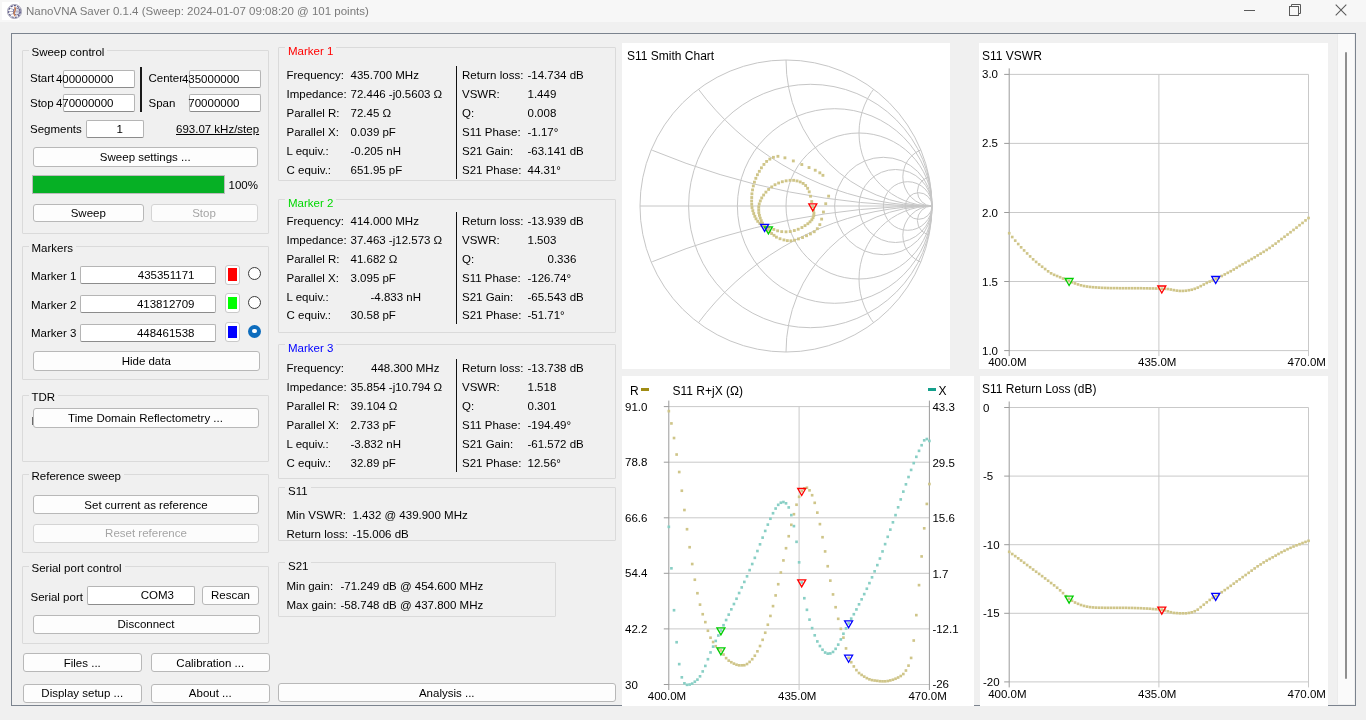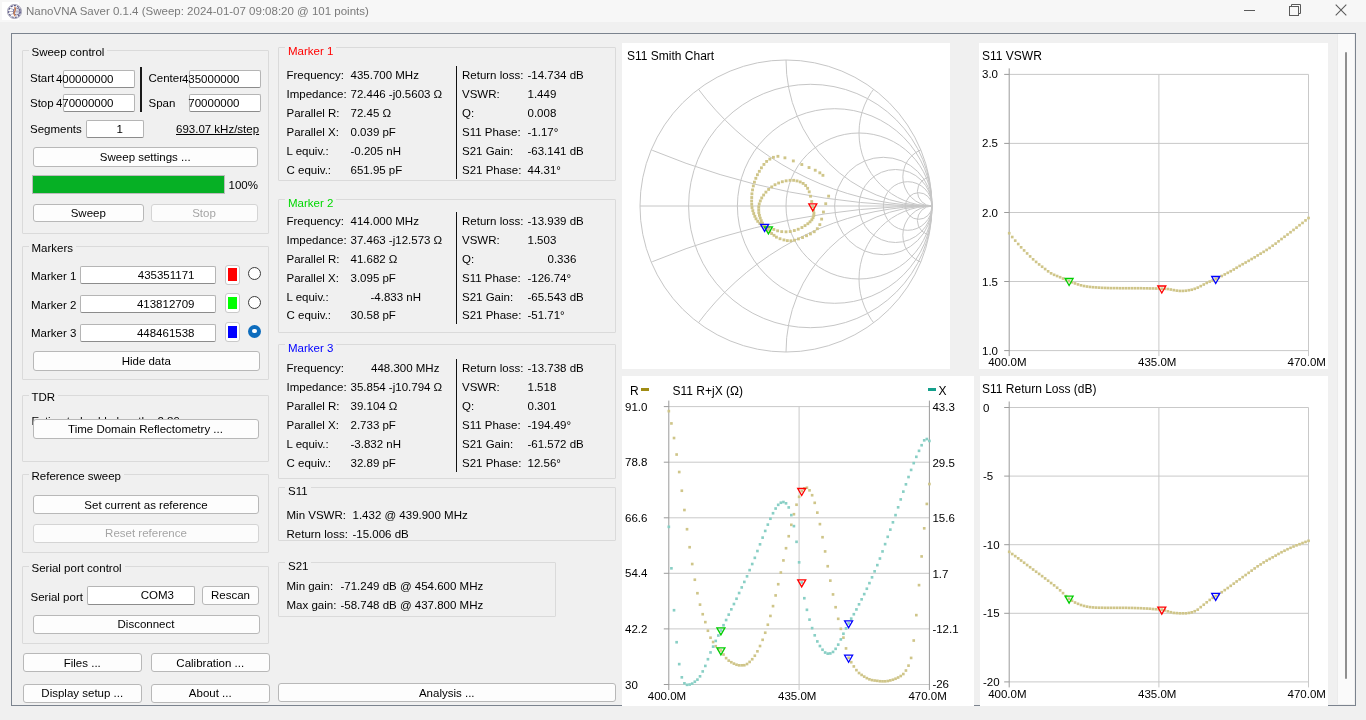--- a/index.html
+++ b/index.html
@@ -76,21 +76,21 @@
 <div class="abs" style="left:227.5px;top:325.5px;width:9px;height:12.7px;background:#0000ff"></div>
 <div class="abs" style="left:248px;top:267px;width:13px;height:13px;border:1.4px solid #3c3c3c;border-radius:50%;background:#fff"></div>
 <div class="abs" style="left:248px;top:295.7px;width:13px;height:13px;border:1.4px solid #3c3c3c;border-radius:50%;background:#fff"></div>
 <div class="abs" style="left:248px;top:324.5px;width:13px;height:13px;border-radius:50%;background:#0d6cbd"></div>
 <div class="abs" style="left:252.2px;top:328.7px;width:4.6px;height:4.6px;border-radius:50%;background:#fff"></div>
 <div class="btn" style="left:33px;top:350.5px;width:226.5px;height:20.5px">Hide data</div>
 <div class="group" style="left:21.5px;top:394.5px;width:247px;height:67.5px">
     <div class="gtitle" style="color:#000">TDR</div>
   </div>
 <div class="lbl" style="left:31.5px;top:413.5px;">Estimated cable length:&nbsp; 2.89 m</div>
-<div class="btn" style="left:32.5px;top:419px;width:226px;height:19.5px">Time Domain Reflectometry ...</div>
+<div class="btn" style="left:32.5px;top:408px;width:226px;height:19.5px">Time Domain Reflectometry ...</div>
 <div class="group" style="left:21.5px;top:473.5px;width:247px;height:79.5px">
     <div class="gtitle" style="color:#000">Reference sweep</div>
   </div>
 <div class="btn" style="left:33px;top:495px;width:226px;height:19px">Set current as reference</div>
 <div class="btn dis" style="left:33px;top:523.5px;width:226px;height:19px">Reset reference</div>
 <div class="group" style="left:21.5px;top:566px;width:247px;height:77.5px">
     <div class="gtitle" style="color:#000">Serial port control</div>
   </div>
 <div class="lbl" style="left:30.5px;top:589.5px;">Serial port</div>
 <div class="inp" style="left:87px;top:586px;width:108px;height:18.7px">COM3</div>

